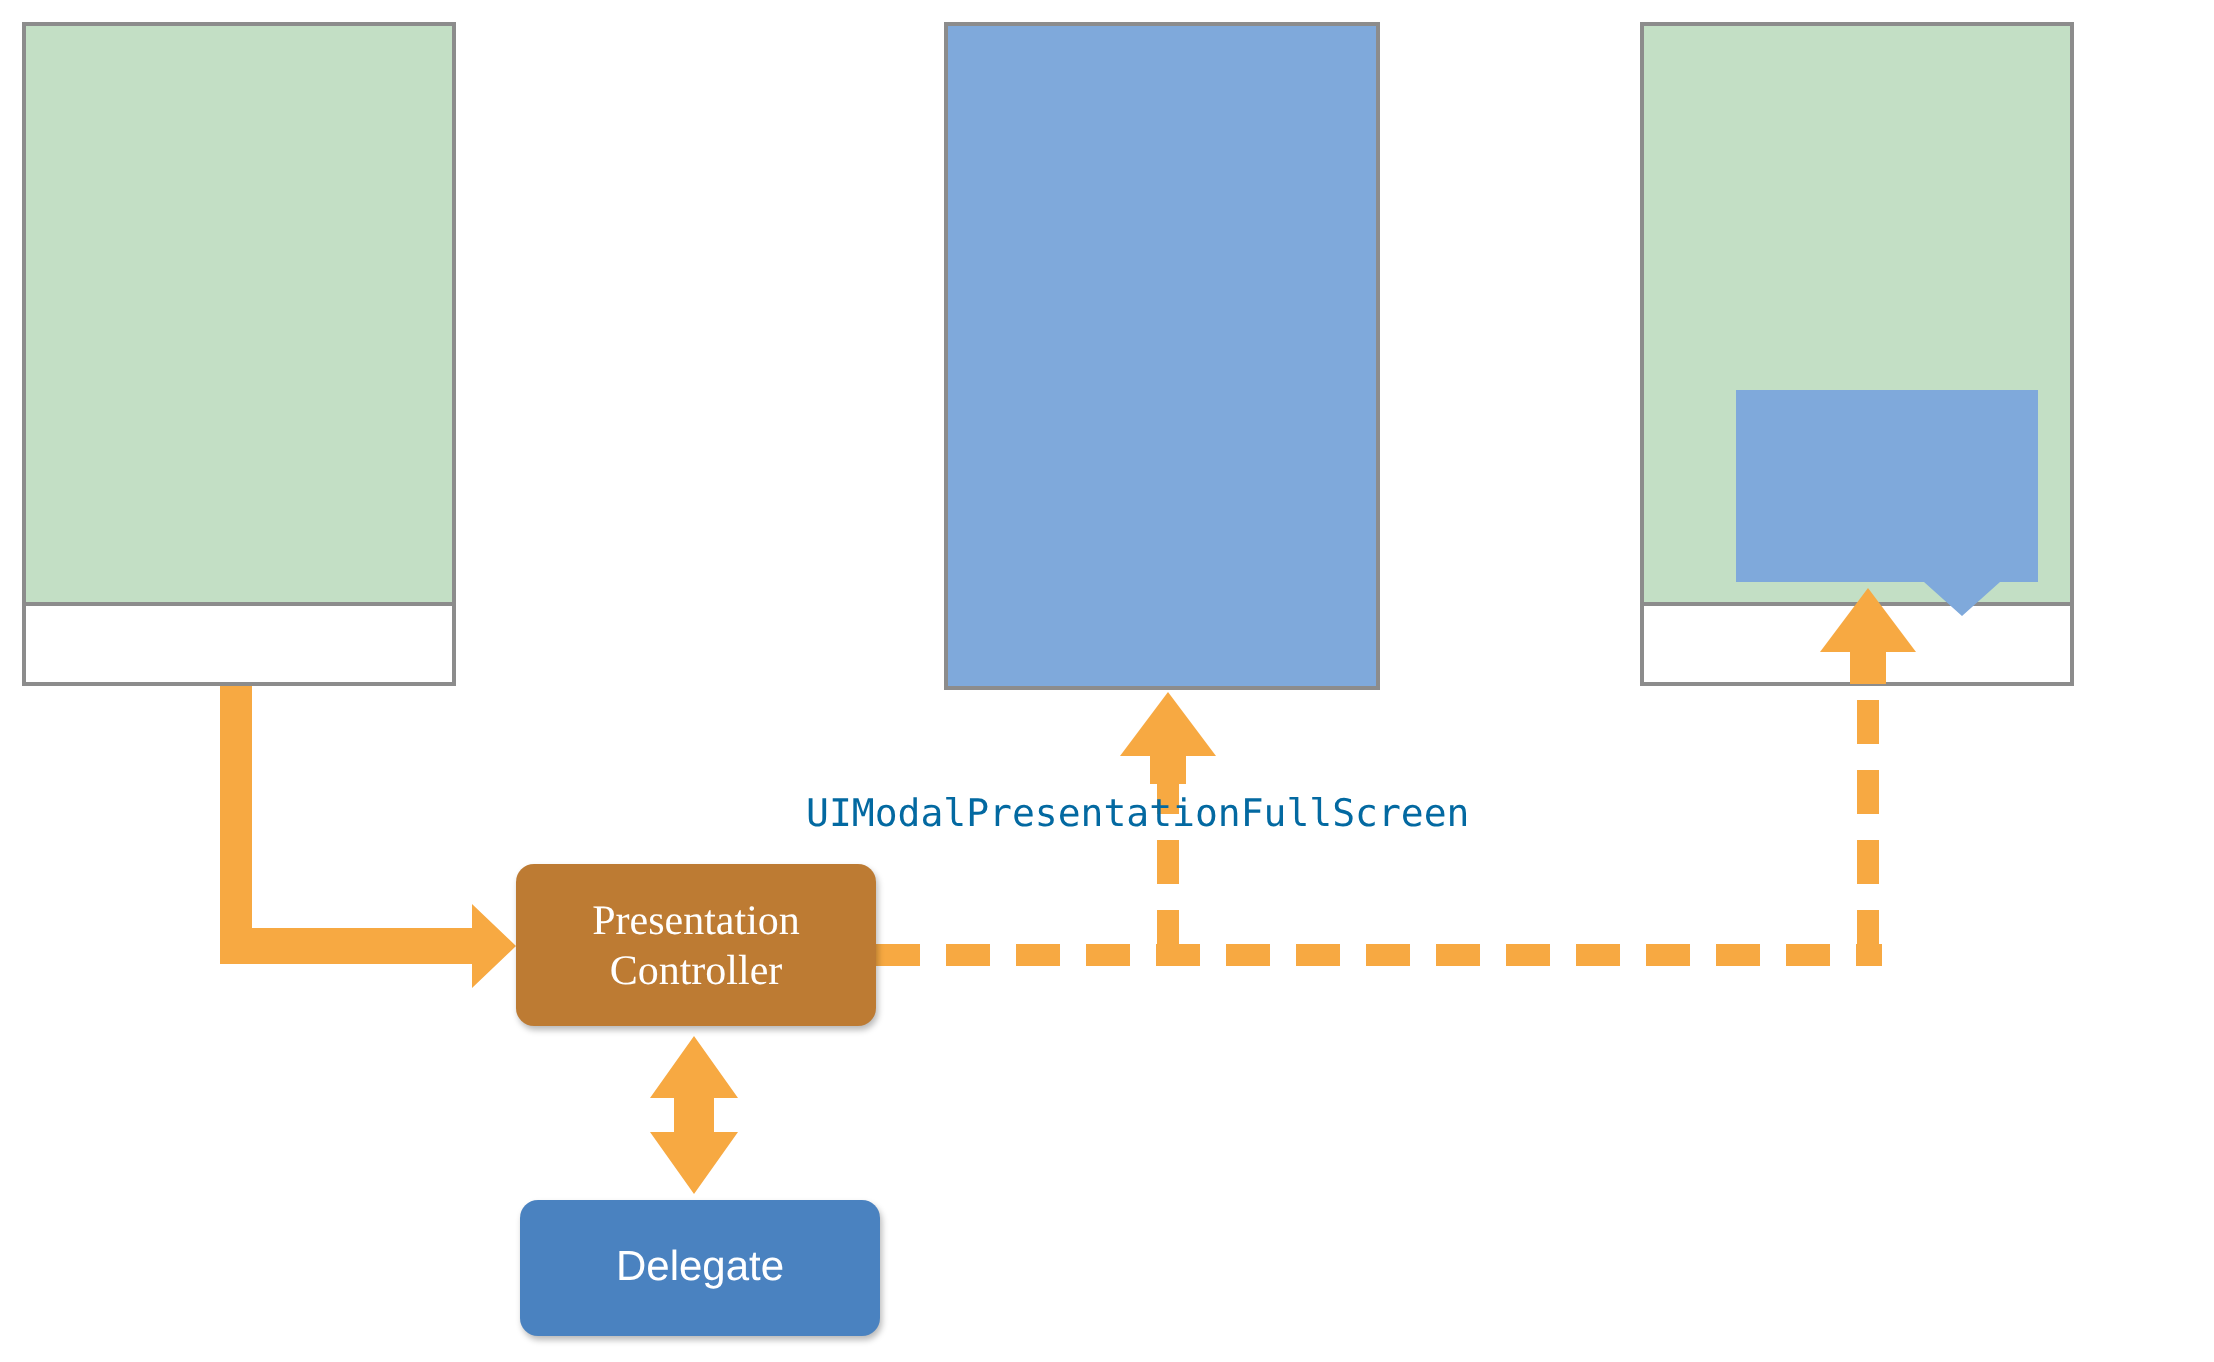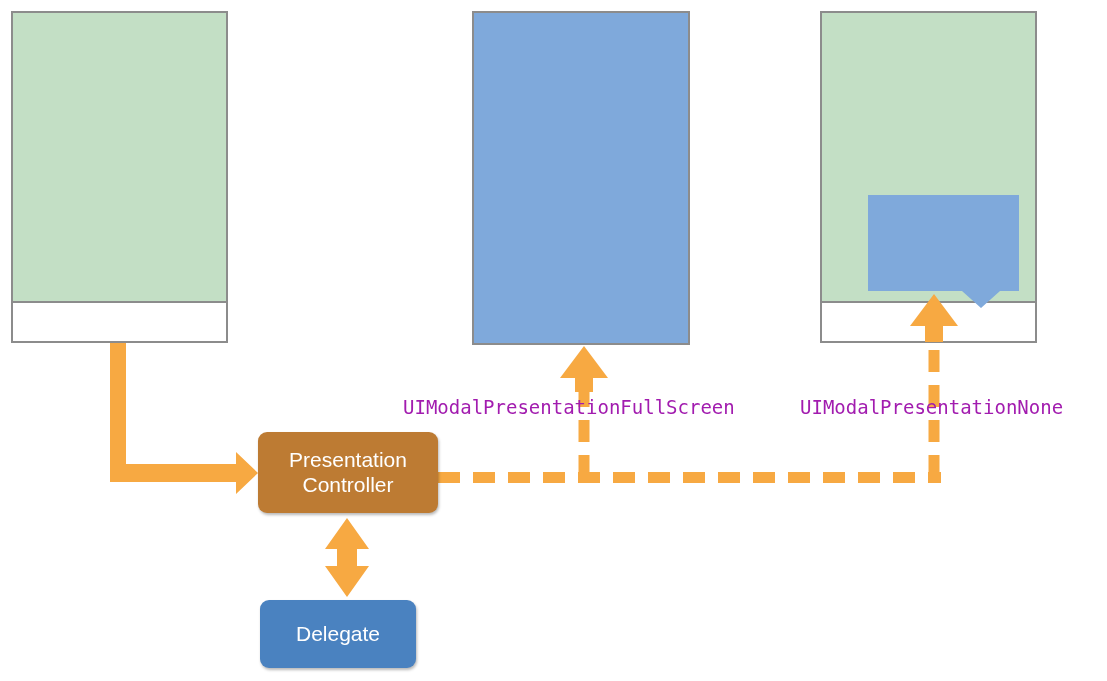--- a/index.html
+++ b/index.html
@@ -48,21 +48,21 @@
     text-align: center;
     line-height: 1.18;
     font-size: 21px;
     font-family: "Liberation Sans", sans-serif;
     box-shadow: 1px 2px 3px rgba(0,0,0,0.28);
   }
   .code-label {
     position: absolute;
     font-family: "DejaVu Sans Mono", monospace;
     font-size: 19px;
-    color: #a21caf;
+    color: #0369a1;
     white-space: nowrap;
     letter-spacing: 0px;
   }
   svg.overlay {
     position: absolute;
     left: 0;
     top: 0;
     width: 1107px;
     height: 681px;
     pointer-events: none;
@@ -110,28 +110,27 @@
       <line x1="934" y1="477" x2="934" y2="326" stroke="#f7a942" stroke-width="11" stroke-dasharray="22 13"></line>
       <path d="M 934 294 L 958 326 L 943 326 L 943 342 L 925 342 L 925 326 L 910 326 Z" fill="#f7a942"></path>
     </g>
 
     <g>
       <path d="M 347 518 L 369 549 L 357 549 L 357 566 L 369 566 L 347 597 L 325 566 L 337 566 L 337 549 L 325 549 Z" fill="#f7a942"></path>
     </g>
   </svg>
 
   <div class="rounded-box" style="left:258px; top:432px; width:180px; height:81px; background:#bd7b33;">
-    <div style="pointer-events:none;">
+    <div style="pointer-events:none;font-family:Liberation Serif, serif;">
       <div>Presentation</div>
       <div>Controller</div>
     </div>
   </div>
 
-  <div class="rounded-box" style="left:260px; top:600px; width:156px; height:68px; background:#4a82c0;">
+  <div class="rounded-box" style="left:260px; top:600px; width:180px; height:68px; background:#4a82c0;">
     <span>Delegate</span>
   </div>
 
   <div class="code-label" style="left:403px; top:396px;">UIModalPresentationFullScreen</div>
 
-  <div class="code-label" style="left:800px; top:396px;">UIModalPresentationNone</div>
 
 
 </div>
 
 </body></html>

